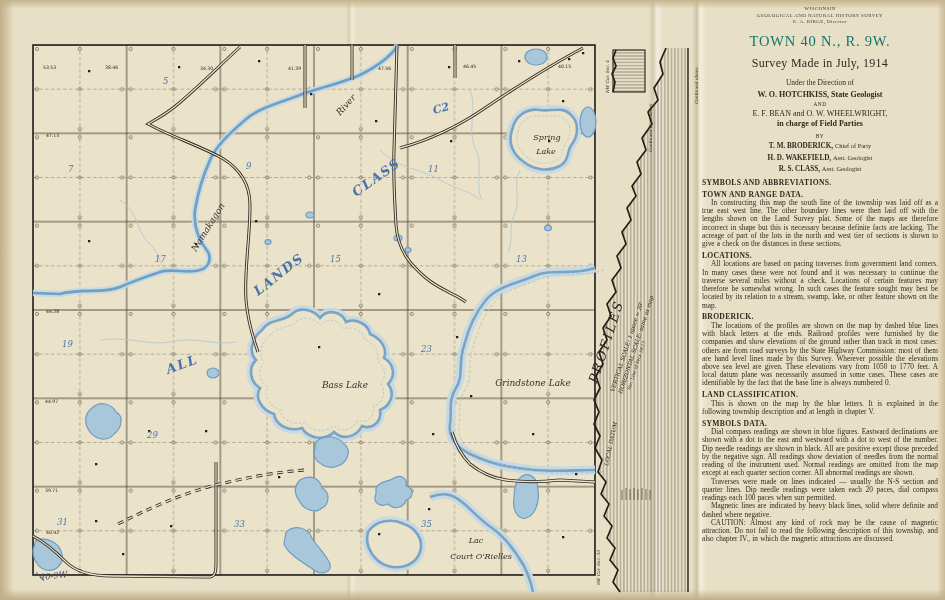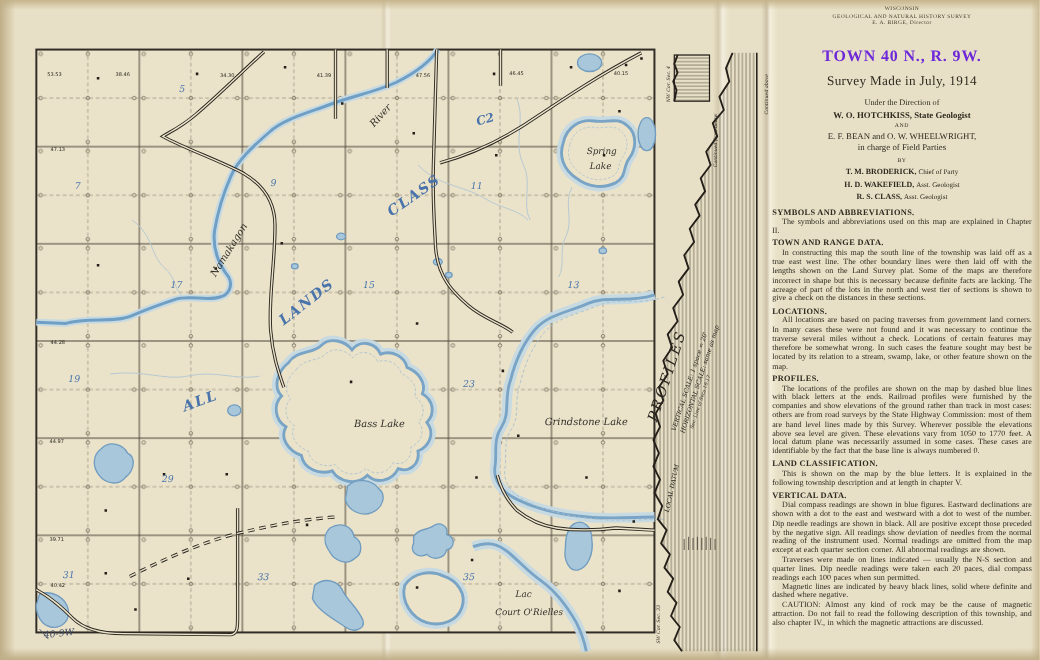--- a/index.html
+++ b/index.html
@@ -41,27 +41,27 @@
   .lot{font:4.6px "DejaVu Sans",sans-serif;fill:#2e2a22}
   .corner{font:italic 8.5px "DejaVu Serif",serif;fill:#3d4a63}
   .profline{fill:none;stroke:#241f19;stroke-width:1.7;stroke-linejoin:round}
   .prof-label{font:italic 13px "DejaVu Serif",serif;fill:#2b2620;letter-spacing:2px}
   .prof-sub{font:italic 5.6px "DejaVu Serif",serif;fill:#2b2620}
   .prof-tiny{font:italic 4.3px "DejaVu Serif",serif;fill:#2b2620}
 
   
   .text-col{position:absolute;left:702px;top:6px;width:236px;text-align:center}
   .agency{font-size:5px;line-height:1.3;letter-spacing:.4px;color:#43392a}
-  .title{font-size:14.5px;font-weight:bold;letter-spacing:.8px;margin-top:17px;color:#6d28d9}
+  .title{font-size:14.5px;font-weight:normal;letter-spacing:.8px;margin-top:7px;color:#0f766e}
   .subtitle{font-size:12px;margin-top:6px;letter-spacing:.3px}
   .dir{font-size:7.5px;margin-top:7px}
   .geo{font-size:8px;font-weight:bold;margin-top:3px}
   .andword{font-size:5.3px;margin-top:2px;letter-spacing:.5px}
   .chiefs{font-size:8px;font-weight:normal;margin-top:2px}
-  .chiefs2{font-size:8px;font-weight:normal;margin-top:1px}
+  .chiefs2{font-size:8px;font-weight:bold;margin-top:1px}
   .byword{font-size:5.3px;margin:5px 0 3px;letter-spacing:.5px}
   .staff-line{margin-top:3.5px;font-size:7.2px}
   .staff-name{font-weight:bold}
   .staff-role{font-size:6.4px}
   .sections{margin-top:5px;text-align:justify}
   .sections h3{font-size:7.6px;font-weight:bold;text-align:left;margin:2.5px 0 .5px;letter-spacing:.3px}
   .sections p{font-size:7.3px;line-height:1.13;margin:0;text-indent:9px;word-spacing:.4px}
 </style>
 </head>
 <body>
@@ -267,33 +267,32 @@
     <span class="staff-name">H. D. WAKEFIELD,</span>
     <span class="staff-role">Asst. Geologist</span>
   </div>
   <div class="staff-line">
     <span class="staff-name">R. S. CLASS,</span>
     <span class="staff-role">Asst. Geologist</span>
   </div>
 
   <div class="sections">
     <h3>SYMBOLS AND ABBREVIATIONS.</h3>
-    <p>The symbols and abbreviations used on this map are explained in Chapter II.</p>
 
     <h3>TOWN AND RANGE DATA.</h3>
     <p>In constructing this map the south line of the township was laid off as a true east west line. The other boundary lines were then laid off with the lengths shown on the Land Survey plat. Some of the maps are therefore incorrect in shape but this is necessary because definite facts are lacking.  The acreage of part of the lots in the north and west tier of sections is shown to give a check on the distances in these sections.</p>
 
     <h3>LOCATIONS.</h3>
     <p>All locations are based on pacing traverses from government land corners.  In many cases these were not found and it was necessary to continue the traverse several miles without a check. Locations of certain features may therefore be somewhat wrong.  In such cases the feature sought may best be located by its relation to a stream, swamp, lake, or other feature shown on the map.</p>
 
-    <h3>PROFILES.</h3>
+    <h3>BRODERICK.</h3>
     <p>The locations of the profiles are shown on the map by dashed blue lines with black letters at the ends.  Railroad profiles were furnished by the companies and show elevations of the ground rather than track in most cases: others are from road surveys by the State Highway Commission: most of them are hand level lines made by this Survey.  Wherever possible the elevations above sea level are given.  These elevations vary from 1050 to 1770 feet.  A local datum plane was necessarily assumed in some cases.  These cases are identifiable by the fact that the base line is always numbered 0.</p>
 
     <h3>LAND CLASSIFICATION.</h3>
     <p>This is shown on the map by the blue letters. It is explained in the following township description and at length in chapter V.</p>
 
-    <h3>VERTICAL DATA.</h3>
+    <h3>SYMBOLS DATA.</h3>
     <p>Dial compass readings are shown in blue figures.  Eastward declinations are shown with a dot to the east and westward with a dot to west of the number.  Dip needle readings are shown in black.  All are positive except those preceded by the negative sign.  All readings show deviation of needles from the normal reading of the instrument used.  Normal readings are omitted from the map except at each quarter section corner.  All abnormal readings are shown.</p>
     <p>Traverses were made on lines indicated — usually the N-S section and quarter lines.  Dip needle readings were taken each 20 paces, dial compass readings each 100 paces when sun permitted.</p>
     <p>Magnetic lines are indicated by heavy black lines, solid where definite and dashed where negative.</p>
     <p>CAUTION:  Almost any kind of rock may be the cause of magnetic attraction.  Do not fail to read the following description of this township, and also chapter IV., in which the magnetic attractions are discussed.</p>
   </div>
 </div>
 
 </body></html>

